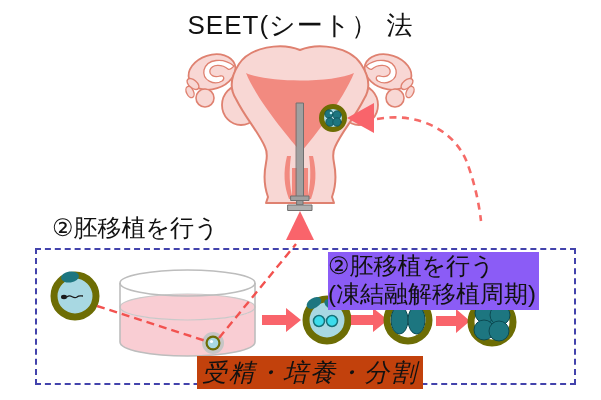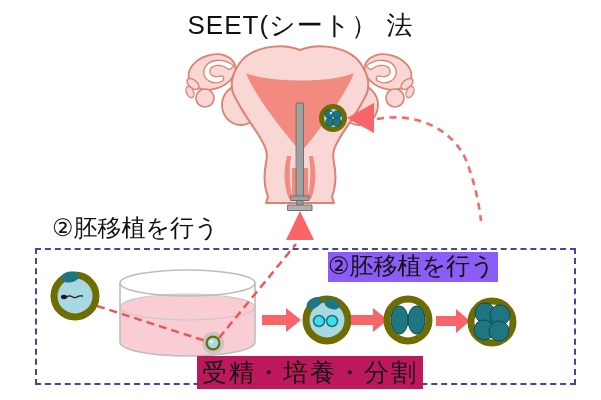--- a/index.html
+++ b/index.html
@@ -14,21 +14,21 @@
   .art { position:absolute; left:0; top:0; z-index:2; }
   .process-box {
     position:absolute; left:35px; top:248px; width:537px; height:133px;
     border:2px dashed #4343ac; z-index:1;
   }
   .label { position:absolute; z-index:3; }
   .step1 { left:52px; top:212px; font-size:24px; }
   .step2 { left:328px; top:224px; font-size:24px; line-height:28px; background:#8b5cf6; padding:0 3px 2px 0;margin-top:28px; }
   .caption {
     position:absolute; left:197px; top:356px; font-size:25px;
-    background:#be185d; padding:0 5px; z-index:3; letter-spacing:2px;
+    background:#c2410c; padding:0 5px; z-index:3; letter-spacing:2px;font-style:italic;
   }
 </style>
 </head>
 <body>
 
 <div class="canvas">
 
   <div class="title">SEET(シート） 法</div>
 
   <div class="process-box"></div>
@@ -131,17 +131,18 @@
       <circle cx="500" cy="315" r="10" fill="#1d7680" stroke="#0c4a52" stroke-width="1"></circle>
       <circle cx="484" cy="330" r="10" fill="#1d7680" stroke="#0c4a52" stroke-width="1"></circle>
       <circle cx="499" cy="331" r="10" fill="#1d7680" stroke="#0c4a52" stroke-width="1"></circle>
     </g>
   </svg>
 
   <div class="label step1">②胚移植を行う</div>
 
   <div class="label step2">
     <div>②胚移植を行う</div>
+    <div>(凍結融解移植周期)</div>
   </div>
 
   <div class="caption">受精・培養・分割</div>
 
 </div>
 
 </body></html>

